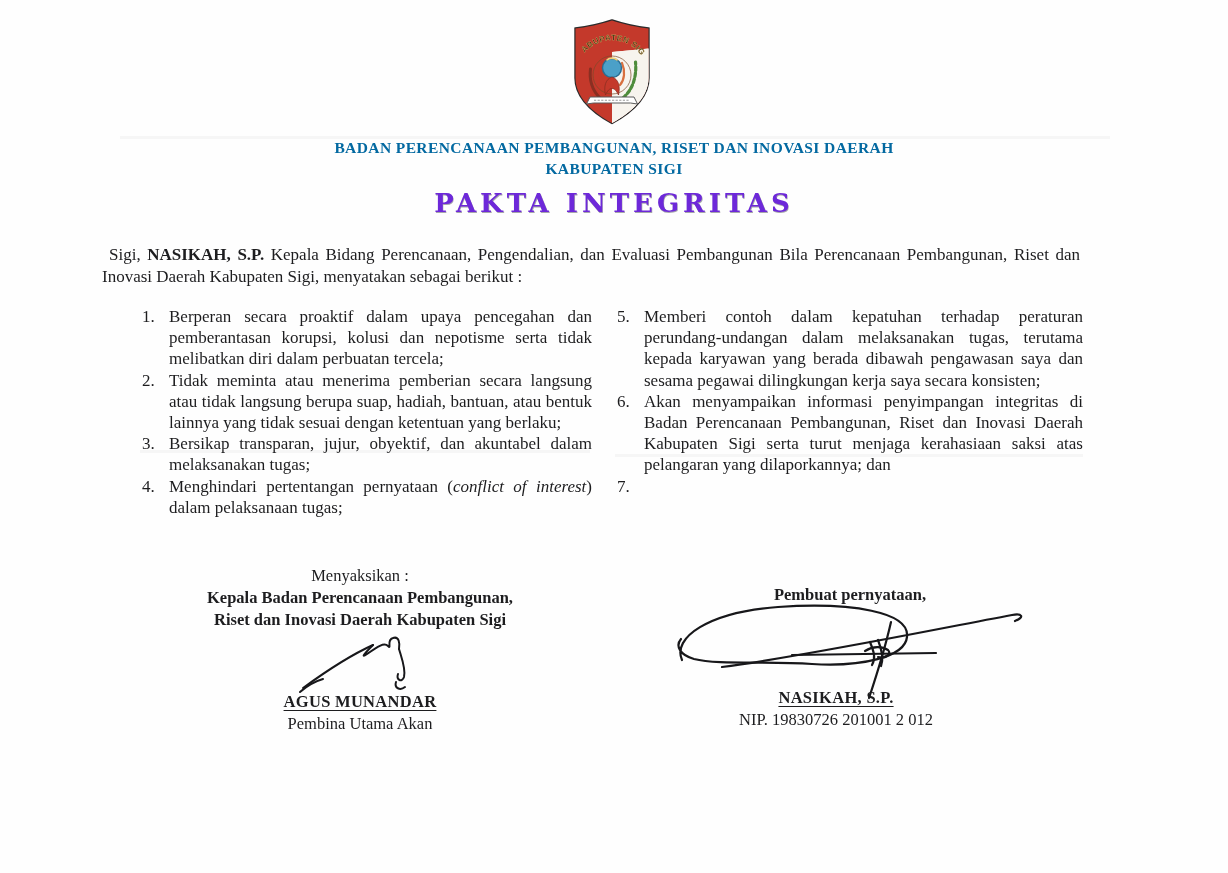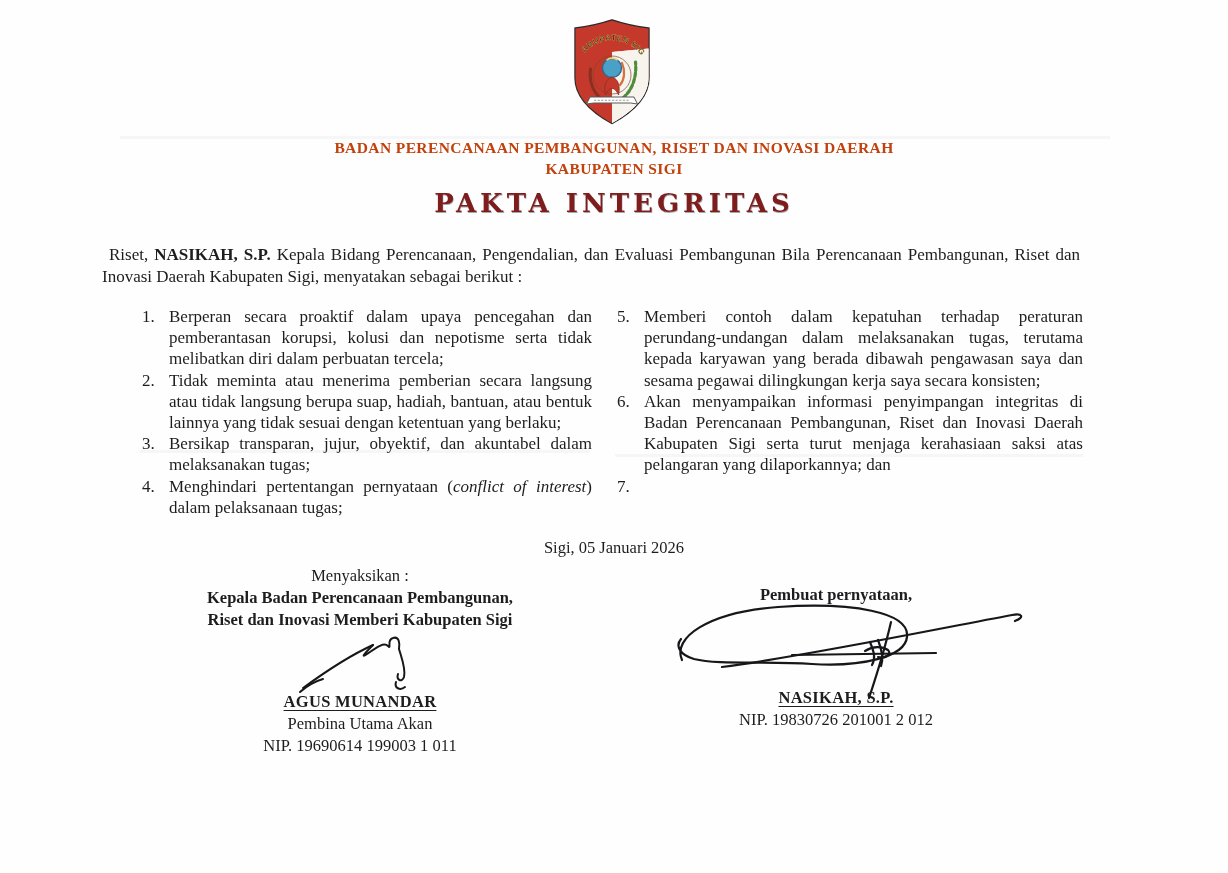--- a/index.html
+++ b/index.html
@@ -5,26 +5,26 @@
   * { margin:0; padding:0; box-sizing:border-box; }
   body { background:#ffffff; font-family:"Liberation Serif", serif; }
   .page {
     position:relative; width:1228px; height:873px;
     background:#fefefe; color:#1d1d1f; overflow:hidden;
   }
   .seal-wrap { position:absolute; left:569px; top:18px; width:86px; height:108px; }
   .org-header {
     position:absolute; top:137px; left:0; width:100%;
     text-align:center; font-weight:bold; font-size:15.5px;
-    letter-spacing:0.4px; line-height:21px; color:#c2410c;
+    letter-spacing:0.4px; line-height:21px; color:#0369a1;
   }
   .doc-title {
     position:absolute; top:188px; left:0; width:100%;
     text-align:center; font-family:"DejaVu Serif", serif; font-weight:bold;
-    font-size:26px; letter-spacing:4px; color:#7f1d1d;
+    font-size:26px; letter-spacing:4px; color:#6d28d9;
     text-shadow:0.6px 0.6px 0 rgba(60,60,70,0.45);
   }
   .intro {
     position:absolute; top:244px; left:102px; width:978px;
     font-size:17px; line-height:21.5px; text-align:justify; text-indent:7px;
   }
   .intro b { font-weight:bold; }
   .statements-left  { position:absolute; top:306px; left:140px;  width:452px; }
   .statements-right { position:absolute; top:306px; left:615px;  width:468px; }
   .stmt-item {
@@ -42,21 +42,21 @@
     text-align:center; font-size:16.5px; line-height:22px;
   }
   .witness-label { font-size:16.5px; }
   .witness-role { font-weight:bold; font-size:16.5px; line-height:22px; }
   .sig-witness { position:absolute; top:632px; left:297px; width:145px; height:62px; }
   .witness-id {
     position:absolute; top:691px; left:145px; width:430px;
     text-align:center; font-size:16.5px; line-height:22px;
   }
   .declarant-label {
-    position:absolute; top:585px; left:636px; width:400px;
+    position:absolute; top:585px; left:650px; width:400px;
     text-align:center; font-weight:bold; font-size:16.5px;
   }
   .sig-declarant { position:absolute; top:594px; left:660px; width:380px; height:106px; }
   .declarant-id {
     position:absolute; top:687px; left:636px; width:400px;
     text-align:center; font-size:16.5px; line-height:22px;
   }
   .sig-name {
     font-weight:bold; text-decoration:underline;
     text-underline-offset:3px; letter-spacing:0.3px;
@@ -114,21 +114,21 @@
     </svg>
   </div>
 
   <div class="org-header">
     <div>BADAN PERENCANAAN PEMBANGUNAN, RISET DAN INOVASI DAERAH</div>
     <div>KABUPATEN SIGI</div>
   </div>
 
   <div class="doc-title">PAKTA INTEGRITAS</div>
 
-  <div class="intro"><span>Riset, </span><b>NASIKAH, S.P.</b><span> Kepala Bidang Perencanaan, Pengendalian, dan Evaluasi Pembangunan Bila Perencanaan Pembangunan, Riset dan Inovasi Daerah Kabupaten Sigi, menyatakan sebagai berikut :</span></div>
+  <div class="intro"><span>Sigi, </span><b>NASIKAH, S.P.</b><span> Kepala Bidang Perencanaan, Pengendalian, dan Evaluasi Pembangunan Bila Perencanaan Pembangunan, Riset dan Inovasi Daerah Kabupaten Sigi, menyatakan sebagai berikut :</span></div>
 
   <div class="statements-left">
     <div class="stmt-item">
       <span class="stmt-num">1.</span>
       <span>Berperan secara proaktif dalam upaya pencegahan dan pemberantasan korupsi, kolusi dan nepotisme serta tidak melibatkan diri dalam perbuatan tercela;</span>
     </div>
     <div class="stmt-item">
       <span class="stmt-num">2.</span>
       <span>Tidak meminta atau menerima pemberian secara langsung atau tidak langsung berupa suap, hadiah, bantuan, atau bentuk lainnya yang tidak sesuai dengan ketentuan yang berlaku;</span>
     </div>
@@ -148,42 +148,40 @@
     </div>
     <div class="stmt-item">
       <span class="stmt-num">6.</span>
       <span>Akan menyampaikan informasi penyimpangan integritas di Badan Perencanaan Pembangunan, Riset dan Inovasi Daerah Kabupaten Sigi serta turut menjaga kerahasiaan saksi atas pelangaran yang dilaporkannya; dan</span>
     </div>
     <div class="stmt-item">
       <span class="stmt-num">7.</span>
     </div>
   </div>
 
-  <div class="date-line">Sigi, 05 Januari 2026</div>
 
   <div class="witness-block">
     <div class="witness-label">Menyaksikan :</div>
     <div class="witness-role">Kepala Badan Perencanaan Pembangunan,</div>
-    <div class="witness-role">Riset dan Inovasi Memberi Kabupaten Sigi</div>
+    <div class="witness-role">Riset dan Inovasi Daerah Kabupaten Sigi</div>
   </div>
 
   <svg class="sig-witness" viewBox="0 0 145 62">
     <g fill="none" stroke="#17171a" stroke-width="2" stroke-linecap="round" stroke-linejoin="round">
       <path d="M6,56 C28,40 56,22 76,13"></path>
       <path d="M76,13 C68,21 63,27 70,22 C80,15 87,10 91,14 C95,18 89,8 96,6 C102,4 103,11 102,17"></path>
       <path d="M102,17 C105,27 109,37 107,45 C105,51 99,48 101,42"></path>
       <path d="M99,50 C97,56 103,59 108,55"></path>
       <path d="M3,60 C11,53 19,49 26,47"></path>
     </g>
   </svg>
 
   <div class="witness-id">
     <div class="sig-name">AGUS MUNANDAR</div>
     <div>Pembina Utama Akan</div>
-    <div>NIP. 19690614 199003 1 011</div>
   </div>
 
   <div class="declarant-label">Pembuat pernyataan,</div>
 
   <svg class="sig-declarant" viewBox="0 0 380 106">
     <g fill="none" stroke="#17171a" stroke-width="2.2" stroke-linecap="round" stroke-linejoin="round">
       <path d="M22,66 C12,44 48,18 118,13 C192,8 250,18 247,43 C245,63 202,73 152,70 C104,67 58,71 34,65 C20,61 15,52 21,45"></path>
       <path d="M62,73 C140,63 262,38 352,21 C362,19 365,23 355,27"></path>
       <path d="M132,61 L276,59"></path>
       <path d="M210,48 C214,58 216,64 212,71"></path>

